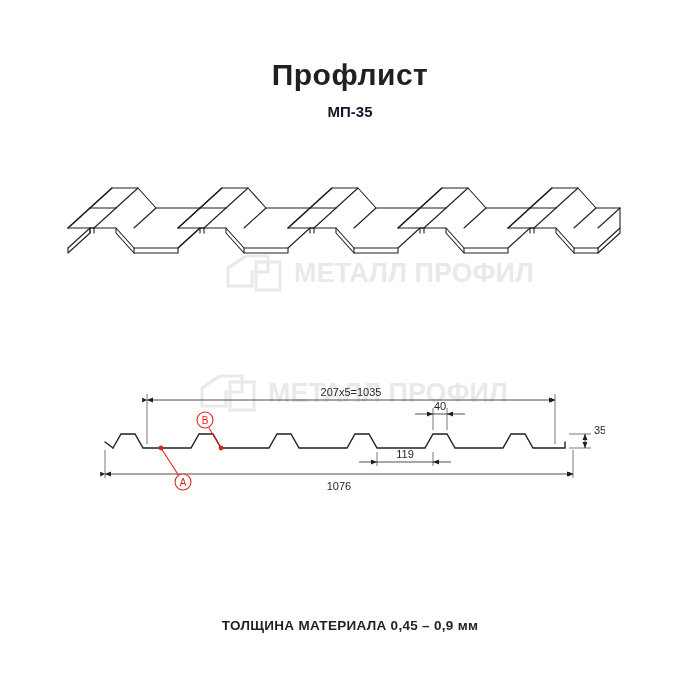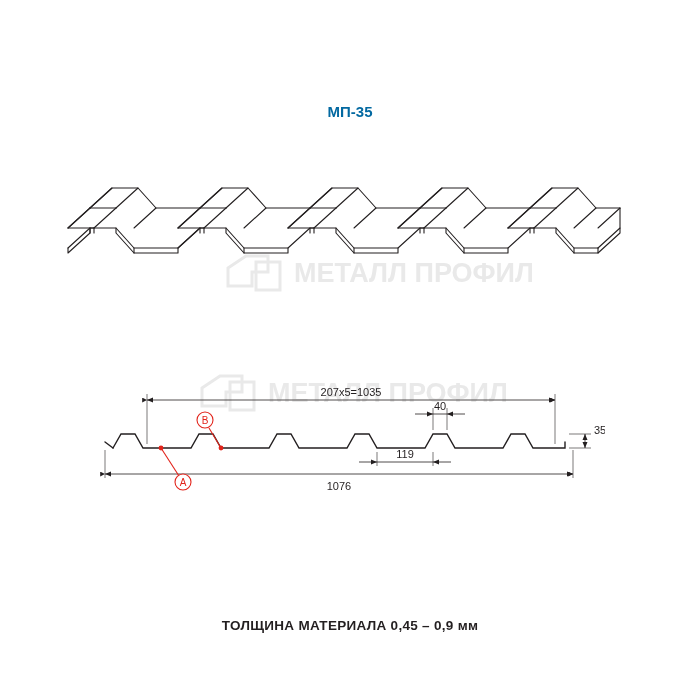--- a/index.html
+++ b/index.html
@@ -32,21 +32,21 @@
     color: #231f20;
   }
   .subtitle {
     position: absolute;
     top: 103px;
     left: 0;
     width: 700px;
     text-align: center;
     font-size: 15px;
     font-weight: bold;
-    color: #0369a1;
+    color: #0f172a;
   }
   .footer {
     position: absolute;
     top: 618px;
     left: 0;
     width: 700px;
     text-align: center;
     font-size: 13.5px;
     font-weight: bold;
     letter-spacing: 0.3px;
@@ -78,20 +78,21 @@
     font-family: "Liberation Sans", sans-serif;
     font-size: 11px;
     fill: #231f20;
   }
 </style>
 </head>
 <body>
 
 <div class="page">
 
+  <div class="title">Профлист</div>
   <div class="subtitle">МП-35</div>
 
   <div class="wm wm1">
     <svg width="310" height="70" viewBox="0 0 310 70">
       <g fill="#e9e9e9" stroke="none">
         <path d="M6 30 L24 18 L46 18 L46 34 L30 34 L30 48 L6 48 Z" fill="none" stroke="#e9e9e9" stroke-width="3"></path>
         <path d="M34 24 L58 24 L58 52 L34 52 Z" fill="none" stroke="#e9e9e9" stroke-width="3"></path>
       </g>
       <text x="72" y="44" font-family="Liberation Sans, sans-serif" font-size="27" font-weight="bold" fill="#e9e9e9">МЕТАЛЛ ПРОФИЛЬ</text>
     </svg>

